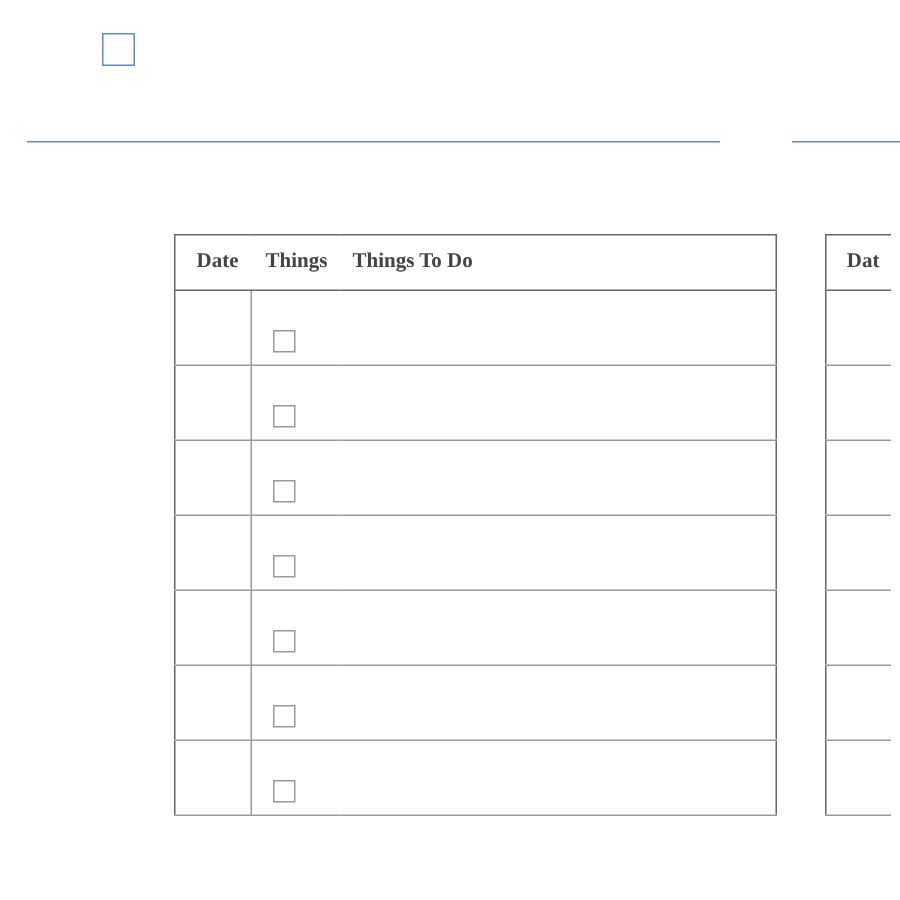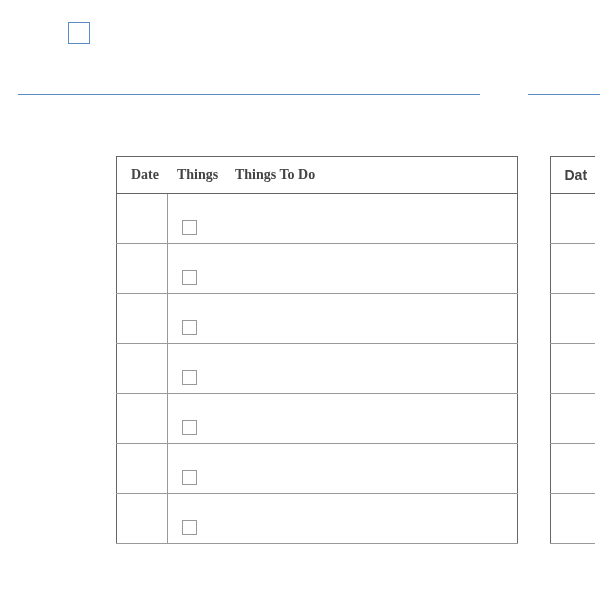--- a/index.html
+++ b/index.html
@@ -96,21 +96,21 @@
       background: #fff;
       margin-left: 14px;
       margin-top: 17px;
     }
     .todo-table-2 {
       border-collapse: collapse;
       border: 1px solid #666;
       border-right: none;
     }
     .todo-table-2 th {
-      font-family: Liberation Sans, sans-serif;
+      font-family: Liberation Serif, serif;
       font-weight: bold;
       font-size: 14px;
       color: #444;
       text-align: left;
       padding: 10px 8px 10px 14px;
       border-bottom: 1px solid #666;
       white-space: nowrap;
       width: 40px;
       overflow: hidden;
     }

